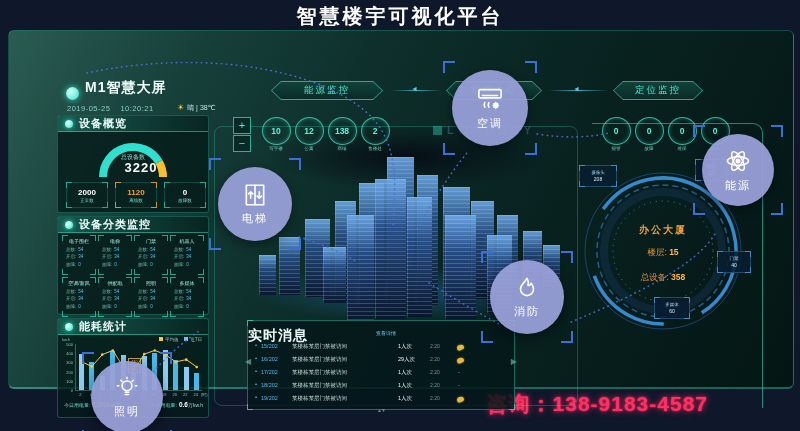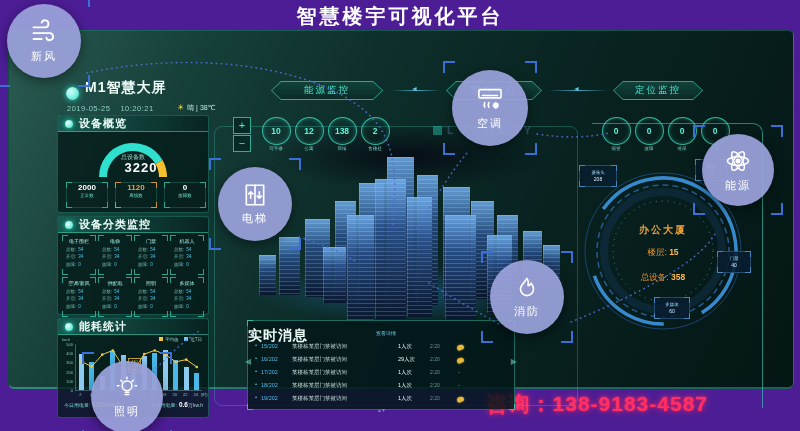--- a/index.html
+++ b/index.html
@@ -1,16 +1,16 @@
 <!DOCTYPE html>
 <html><head>
 <meta charset="utf-8">
 <style>
   html,body{margin:0;padding:0;background:#000;}
-  #app{position:relative;width:800px;height:431px;background:#4c1d95;overflow:hidden;
+  #app{position:relative;width:800px;height:431px;background:#0f172a;overflow:hidden;
        font-family:"Liberation Sans","DejaVu Sans",sans-serif;color:#dff8f2;}
   
   .page-title{position:absolute;top:3px;left:0;right:0;text-align:center;font-size:20px;
               font-weight:bold;color:#fff;letter-spacing:3px;}
   .phone{position:absolute;top:390px;right:92px;font-size:21px;font-weight:800;color:#ff2e63;
          text-shadow:0 0 7px rgba(255,46,99,.9),0 0 2px #ff2e63;letter-spacing:1px;white-space:nowrap;}
   
   #dash{position:absolute;left:8px;top:30px;width:784px;height:356px;border-radius:6px;
         background:linear-gradient(115deg,#2a5c52 0%,#17403a 20%,#0d2e2a 42%,#082220 65%,#041614 100%);
         border:1px solid rgba(62,232,200,.25);border-bottom:2px solid rgba(62,232,200,.35);}
@@ -51,21 +51,21 @@
          border-bottom:1px solid rgba(62,232,200,.5);}
   .pdot{width:8px;height:8px;border-radius:50%;margin:0 6px 0 7px;
         background:radial-gradient(circle at 35% 35%,#eafffb,#2ae0c8);box-shadow:0 0 5px #2ae0c8;}
   .ptitle{font-size:11px;font-weight:bold;color:#eafcf8;letter-spacing:1px;}
   
   .gauge-svg{position:absolute;left:33px;top:19px;}
   .glabel{position:absolute;left:0;right:0;top:37px;text-align:center;font-size:6px;color:#9fd8cf;}
   .gvalue{position:absolute;left:0;right:0;top:44px;text-align:center;font-size:13px;font-weight:bold;color:#fff;letter-spacing:1px;padding-left:16px;}
   .orow{position:absolute;left:8px;top:66px;display:flex;gap:7px;}
   .obox{position:relative;width:40px;height:24px;border:1px solid rgba(62,232,200,.2);
-        display:flex;flex-direction:column;align-items:center;justify-content:flex-start;}
+        display:flex;flex-direction:column;align-items:center;justify-content:center;}
   .obox .ov{font-size:8px;font-weight:bold;}
   .obox .ol{font-size:4.5px;color:#6fd8c8;margin-top:1px;}
   
   .brk::before,.brk::after,.brk>i::before,.brk>i::after{content:"";position:absolute;width:5px;height:5px;}
   .brk::before{top:-1px;left:-1px;border-top:1px solid var(--bc,rgba(62,232,200,.65));border-left:1px solid var(--bc,rgba(62,232,200,.65));}
   .brk::after{top:-1px;right:-1px;border-top:1px solid var(--bc,rgba(62,232,200,.65));border-right:1px solid var(--bc,rgba(62,232,200,.65));}
   .brk>i::before{bottom:-1px;left:-1px;border-bottom:1px solid var(--bc,rgba(62,232,200,.65));border-left:1px solid var(--bc,rgba(62,232,200,.65));}
   .brk>i::after{bottom:-1px;right:-1px;border-bottom:1px solid var(--bc,rgba(62,232,200,.65));border-right:1px solid var(--bc,rgba(62,232,200,.65));}
   
   .catgrid{position:absolute;left:5px;top:19px;right:5px;display:grid;grid-template-columns:repeat(4,1fr);gap:4px;}
@@ -465,33 +465,20 @@
         <path d="M 290 206 C 318 215, 334 222, 346 230"></path>
         <path d="M 420 252 C 452 272, 472 283, 490 293"></path>
         <path d="M 408 198 C 428 163, 443 140, 458 122"></path>
         <path d="M 528 103 C 558 108, 582 106, 600 102"></path>
         <path d="M 562 291 C 630 263, 688 233, 706 203"></path>
         <path d="M 128 360 C 148 335, 168 315, 190 300"></path>
       </g>
     </svg>
   </div>
 
-  <div class="badge" id="b-xinfeng">
-    <div class="brk-lg"><i></i></div>
-    <div class="bcircle">
-      <span class="bicon">
-        <svg width="28" height="28" viewBox="0 0 24 24" fill="none" stroke="#fff" stroke-width="1.6" stroke-linecap="round">
-            <path d="M3 8h10a3 3 0 1 0-3-4"></path>
-            <path d="M3 13h14a3 3 0 1 1-3 4"></path>
-            <path d="M3 18h7"></path>
-          </svg>
-      </span>
-      <span class="blabel">新风</span>
-    </div>
-  </div>
 
   <div class="badge" id="b-dianti">
     <div class="brk-lg"><i></i></div>
     <div class="bcircle">
       <span class="bicon">
         <svg width="26" height="26" viewBox="0 0 24 24" fill="none" stroke="#fff" stroke-width="1.5" stroke-linecap="round" stroke-linejoin="round">
             <rect x="4" y="3" width="16" height="18"></rect>
             <path d="M12 3v18"></path>
             <path d="M8 15V9M6 11l2-2 2 2"></path>
             <path d="M16 9v6M14 13l2 2 2-2"></path>

